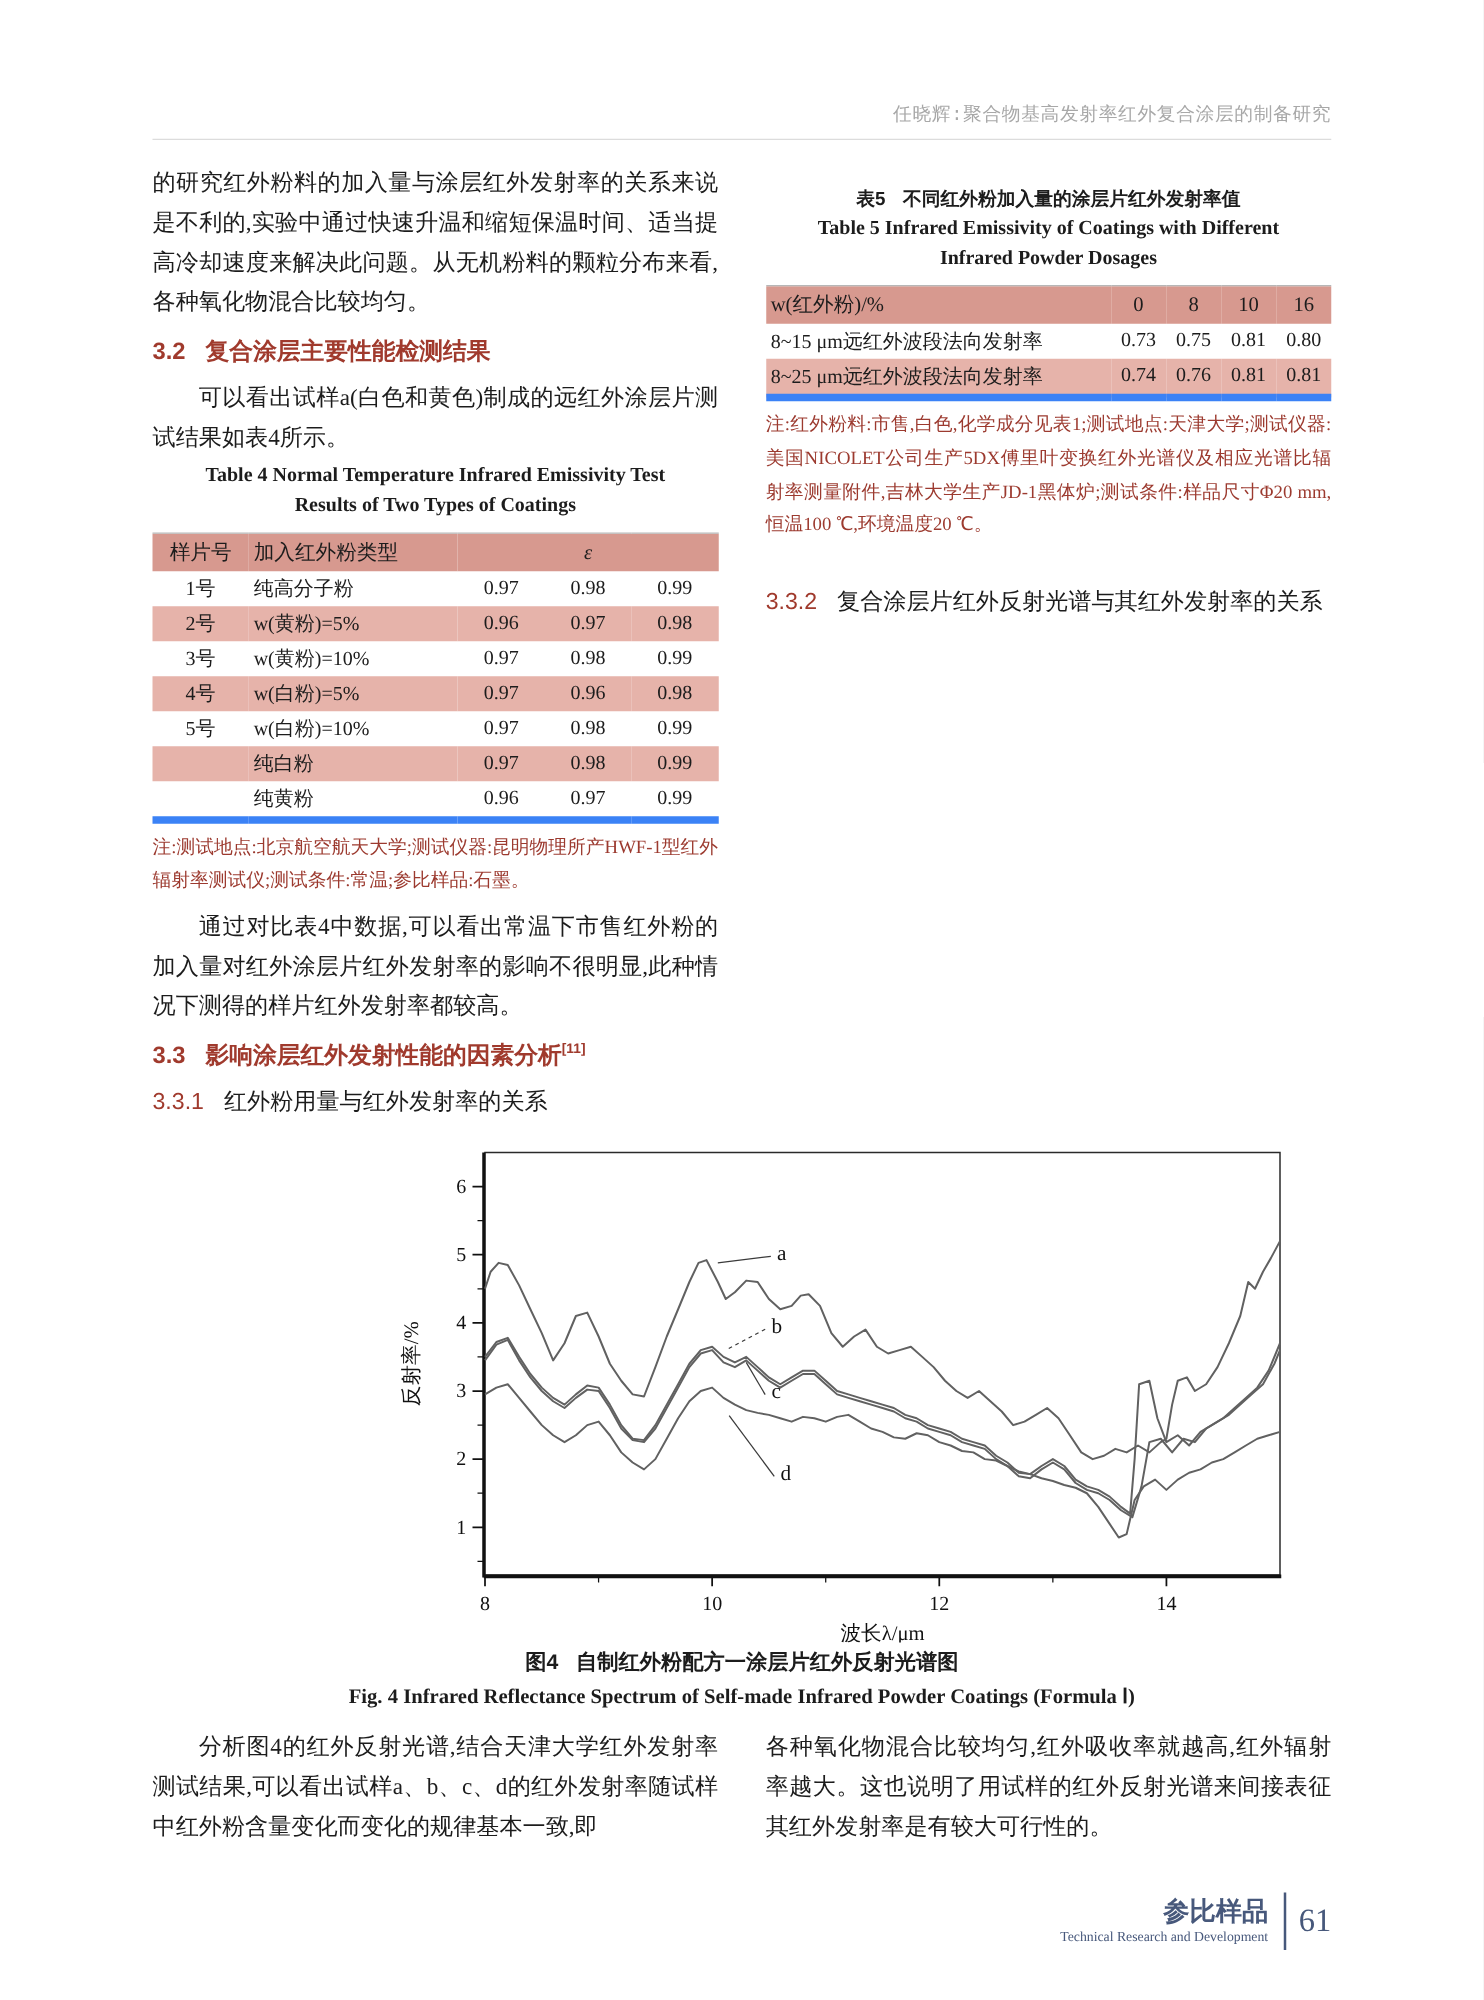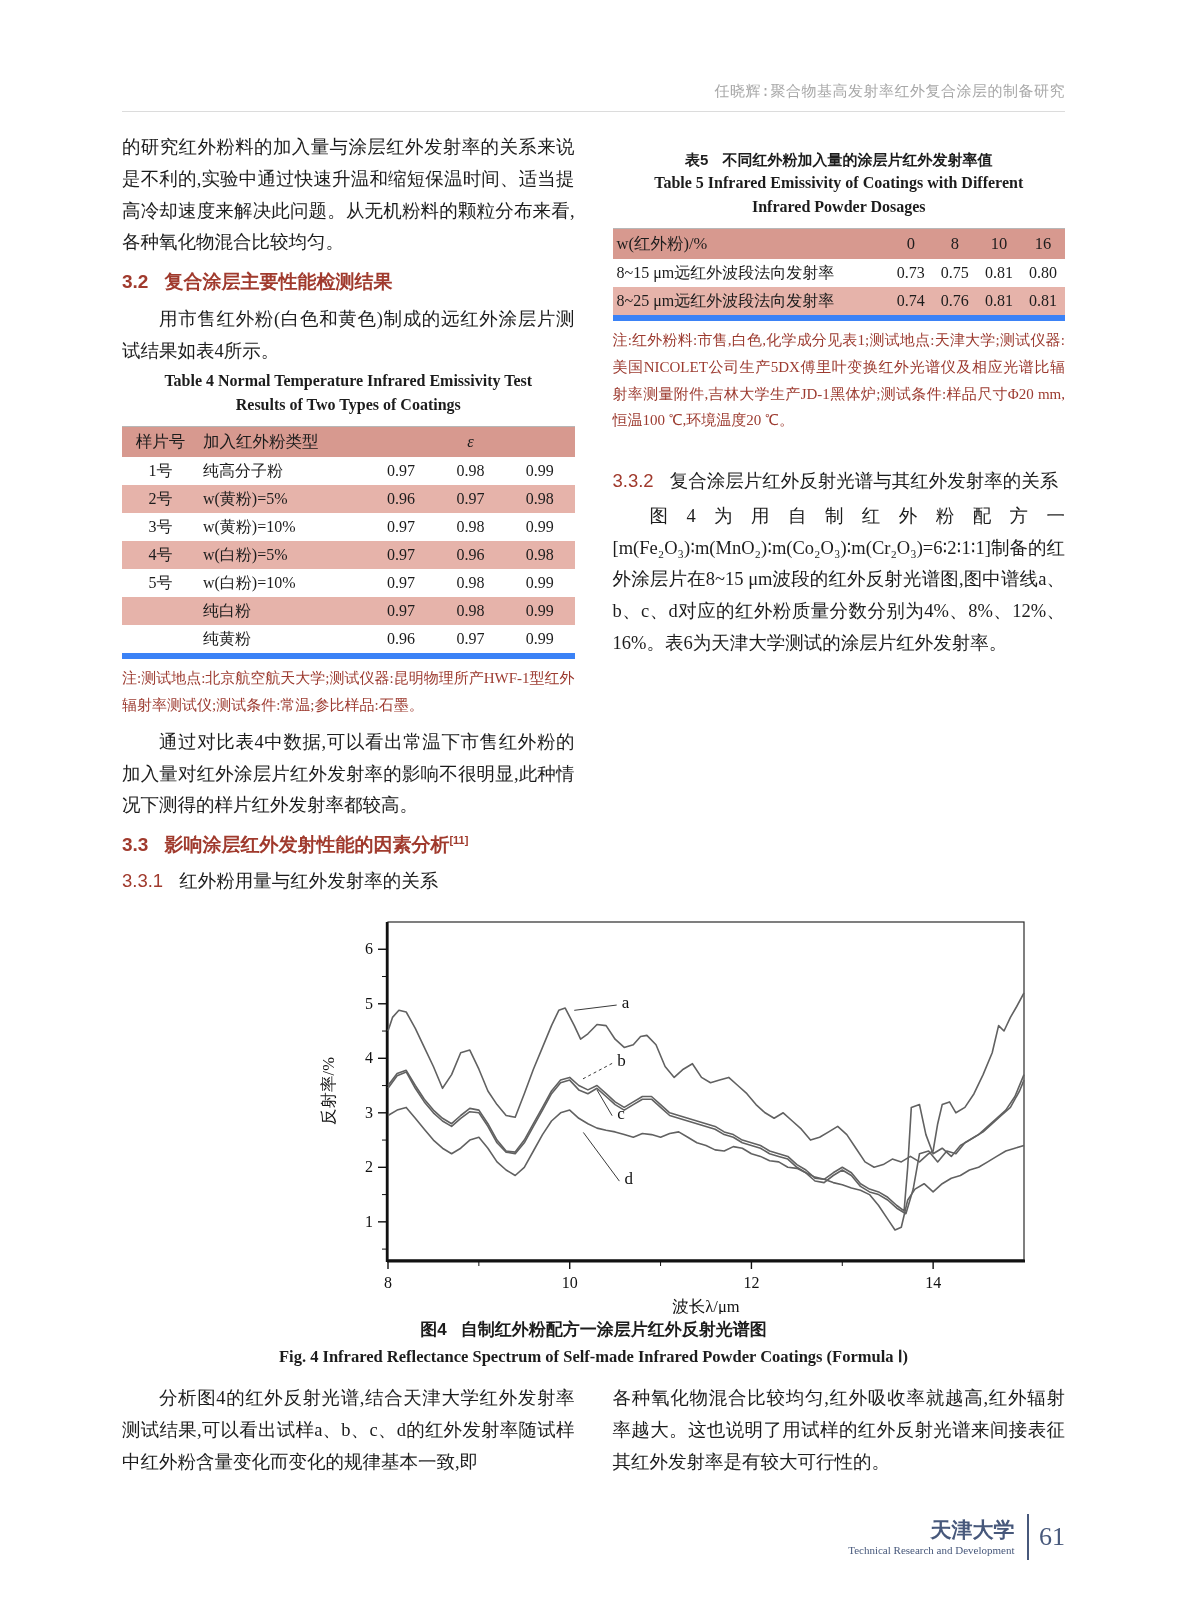--- a/index.html
+++ b/index.html
@@ -79,21 +79,21 @@
 
     <div class="cols">
 
       <div class="col">
         <p class="body">的研究红外粉料的加入量与涂层红外发射率的关系来说是不利的,实验中通过快速升温和缩短保温时间、适当提高冷却速度来解决此问题。从无机粉料的颗粒分布来看,各种氧化物混合比较均匀。</p>
 
         <div class="sec-h">
           <span class="num">3.2</span><span>复合涂层主要性能检测结果</span>
         </div>
 
-        <p class="body ind">用市售红外粉(白色和黄色)制成的远红外涂层片测试结果如表4所示。</p>
+        <p class="body ind">可以看出试样a(白色和黄色)制成的远红外涂层片测试结果如表4所示。</p>
 
         <div class="tbl-title-en">Table 4  Normal Temperature Infrared Emissivity Test</div>
         <div class="tbl-title-en">Results of Two Types of Coatings</div>
 
         <table class="data t4">
           <thead>
             <tr>
               <th>样片号</th>
               <th>加入红外粉类型</th>
               <th class="eps" colspan="3">ε</th>
@@ -200,21 +200,20 @@
               </tr>
             </tbody>
         </table>
         <div class="tbl-note">注:红外粉料:市售,白色,化学成分见表1;测试地点:天津大学;测试仪器:美国NICOLET公司生产5DX傅里叶变换红外光谱仪及相应光谱比辐射率测量附件,吉林大学生产JD-1黑体炉;测试条件:样品尺寸Φ20 mm,恒温100 ℃,环境温度20 ℃。</div>
 
         <div style="height:26px;"></div>
         <div class="sub-h h-hang">
           <span class="num">3.3.2</span><span>复合涂层片红外反射光谱与其红外发射率的关系</span>
         </div>
 
-        <p class="body ind">图4为用自制红外粉配方一[m(Fe₂O₃)∶m(MnO₂)∶m(Co₂O₃)∶m(Cr₂O₃)=6∶2∶1∶1]制备的红外涂层片在8~15 μm波段的红外反射光谱图,图中谱线a、b、c、d对应的红外粉质量分数分别为4%、8%、12%、16%。表6为天津大学测试的涂层片红外发射率。</p>
       </div>
     </div>
 
     <div class="figure">
       <svg id="chart-svg" width="720" height="404" viewBox="0 0 720 404">
           <rect x="70" y="12" width="636" height="338" fill="none" stroke="#2a2a2a" stroke-width="1.2"></rect>
           <line x1="69" y1="351" x2="707" y2="351" stroke="#111" stroke-width="3"></line>
           <line x1="69" y1="12" x2="69" y2="352" stroke="#111" stroke-width="2.4"></line>
           <line x1="69" y1="311.8387096774194" x2="60" y2="311.8387096774194" stroke="#111" stroke-width="1.4"></line>
           <text x="55" y="316.8387096774194" text-anchor="end" font-size="16" fill="#111">1</text>
@@ -272,19 +271,19 @@
       </div>
       <div class="col">
         <p class="body">各种氧化物混合比较均匀,红外吸收率就越高,红外辐射率越大。这也说明了用试样的红外反射光谱来间接表征其红外发射率是有较大可行性的。</p>
       </div>
     </div>
 
   </div>
 
   <div class="footer">
     <div class="f-text">
-      <div class="f-zh">天津大学</div>
+      <div class="f-zh">参比样品</div>
       <div class="f-en">Technical Research and Development</div>
     </div>
     <div class="f-bar"></div>
     <div class="f-num">61</div>
   </div>
 </div>
 
 </body></html>

